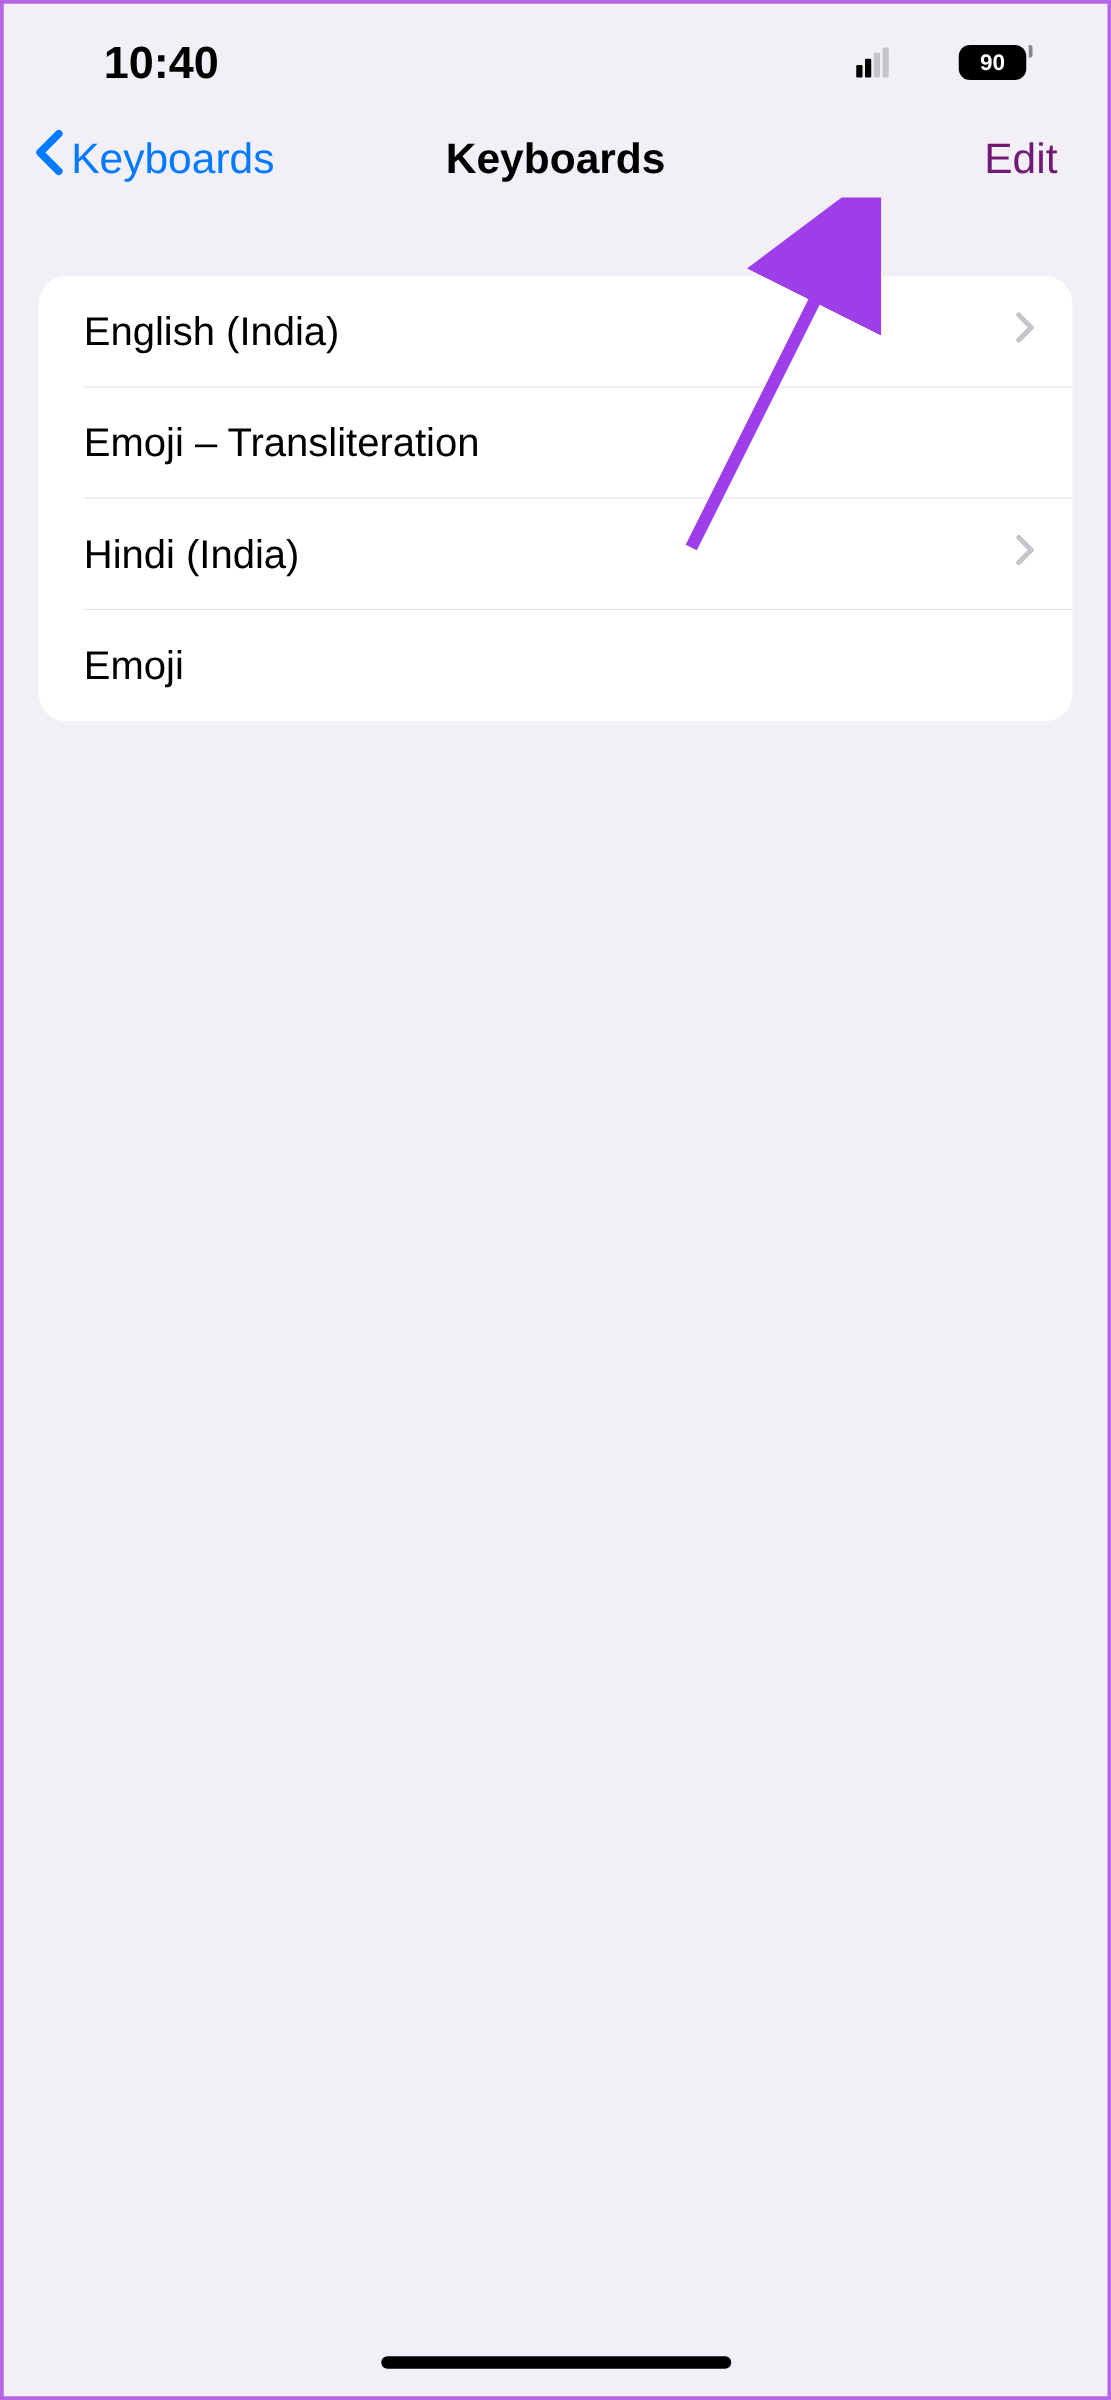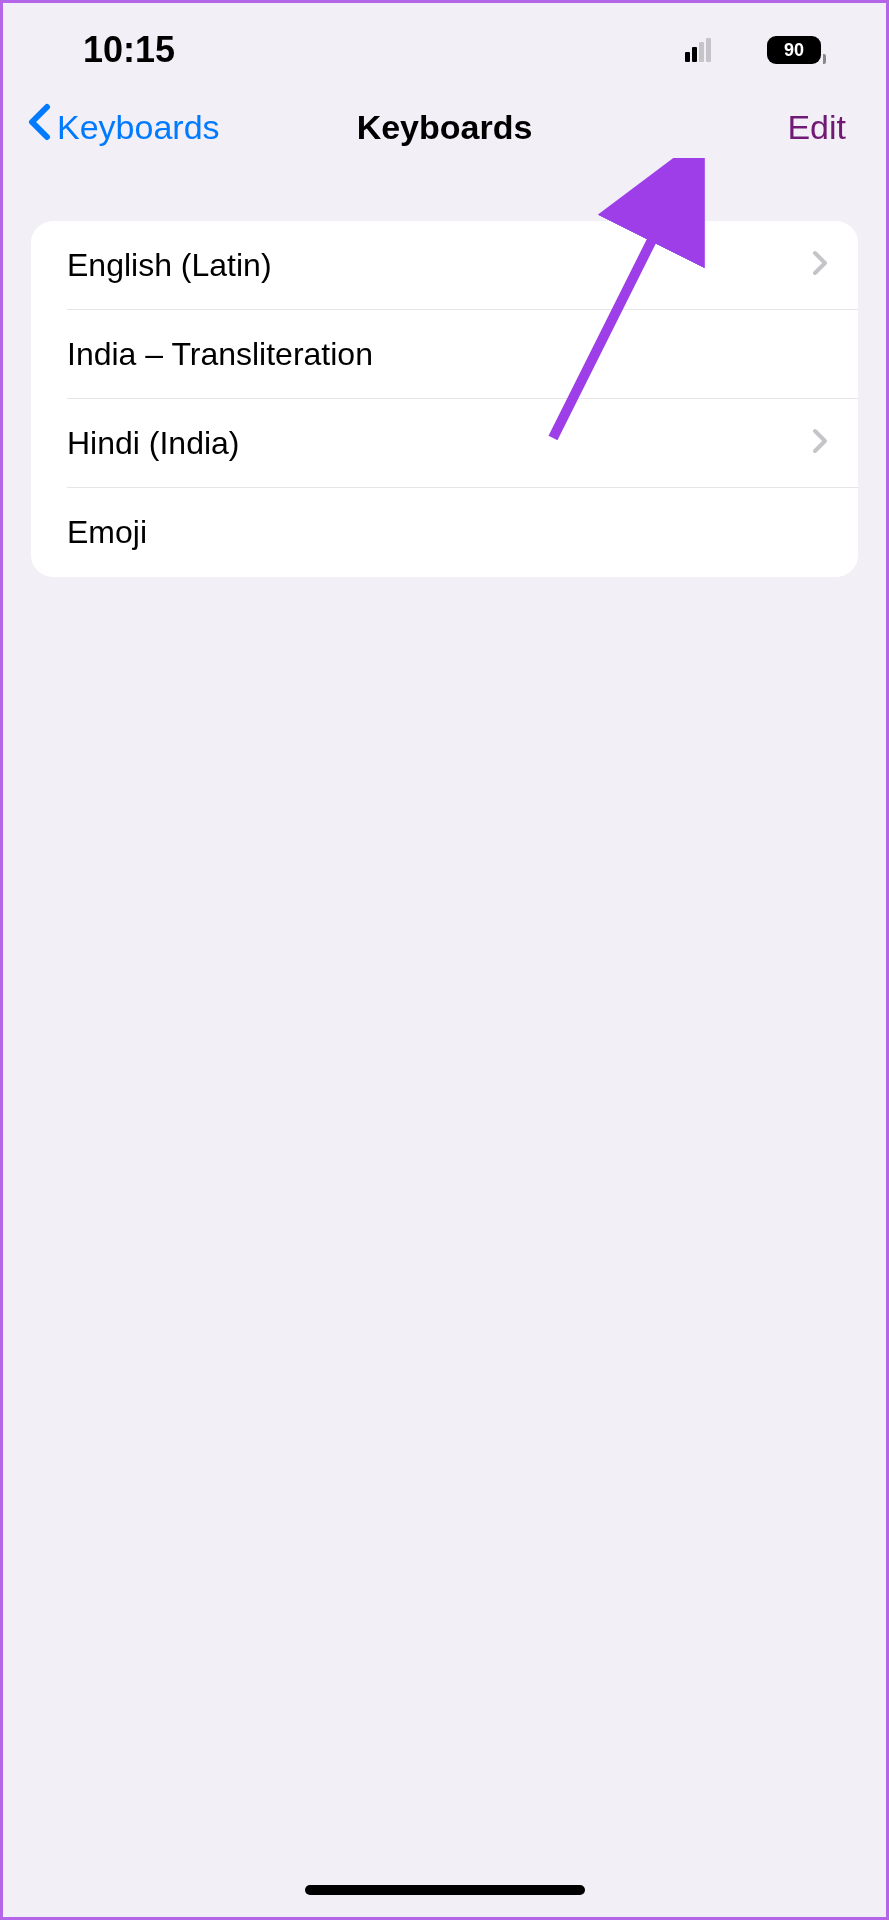--- a/index.html
+++ b/index.html
@@ -50,21 +50,21 @@
       border-radius: 1px;
     }
     
     .bar1 { height: 10px; background: #000; }
     .bar2 { height: 15px; background: #000; }
     .bar3 { height: 20px; background: #c5c5c9; }
     .bar4 { height: 24px; background: #c5c5c9; }
     
     .battery {
       display: flex;
-      align-items: flex-end;
+      align-items: flex-start;
       padding-left: 48px;
     }
     
     .battery-body {
       width: 54px;
       height: 28px;
       background: #000;
       border-radius: 9px;
       display: flex;
       align-items: center;
@@ -171,21 +171,21 @@
       width: 280px;
       height: 10px;
       background: #000;
       border-radius: 10px;
     }
   </style>
 </head>
 <body>
 
 <div class="status-bar">
-  <div class="time">10:15</div>
+  <div class="time">10:40</div>
   <div class="status-right">
     <div class="signal-bars">
       <div class="bar bar1"></div>
       <div class="bar bar2"></div>
       <div class="bar bar3"></div>
       <div class="bar bar4"></div>
     </div>
     <div class="battery">
       <div class="battery-body">90</div>
       <div class="battery-tip"></div>
@@ -202,29 +202,29 @@
     </span>
     <span>Keyboards</span>
   </div>
   <div class="nav-title">Keyboards</div>
   <div class="edit-button">Edit</div>
 </div>
 
 <div class="content">
   <div class="list-group">
     <div class="list-item">
-      <span>English (Latin)</span>
+      <span>English (India)</span>
       <span class="chevron-right">
         <svg width="16" height="26" viewBox="0 0 16 26">
           <path d="M 3 3 L 13 13 L 3 23" stroke="#c5c5c9" stroke-width="4" fill="none" stroke-linecap="round" stroke-linejoin="round"></path>
         </svg>
       </span>
     </div>
     <div class="list-item">
-      <span>India – Transliteration</span>
+      <span>Emoji – Transliteration</span>
     </div>
     <div class="list-item">
       <span>Hindi (India)</span>
       <span class="chevron-right">
         <svg width="16" height="26" viewBox="0 0 16 26">
           <path d="M 3 3 L 13 13 L 3 23" stroke="#c5c5c9" stroke-width="4" fill="none" stroke-linecap="round" stroke-linejoin="round"></path>
         </svg>
       </span>
     </div>
     <div class="list-item">

